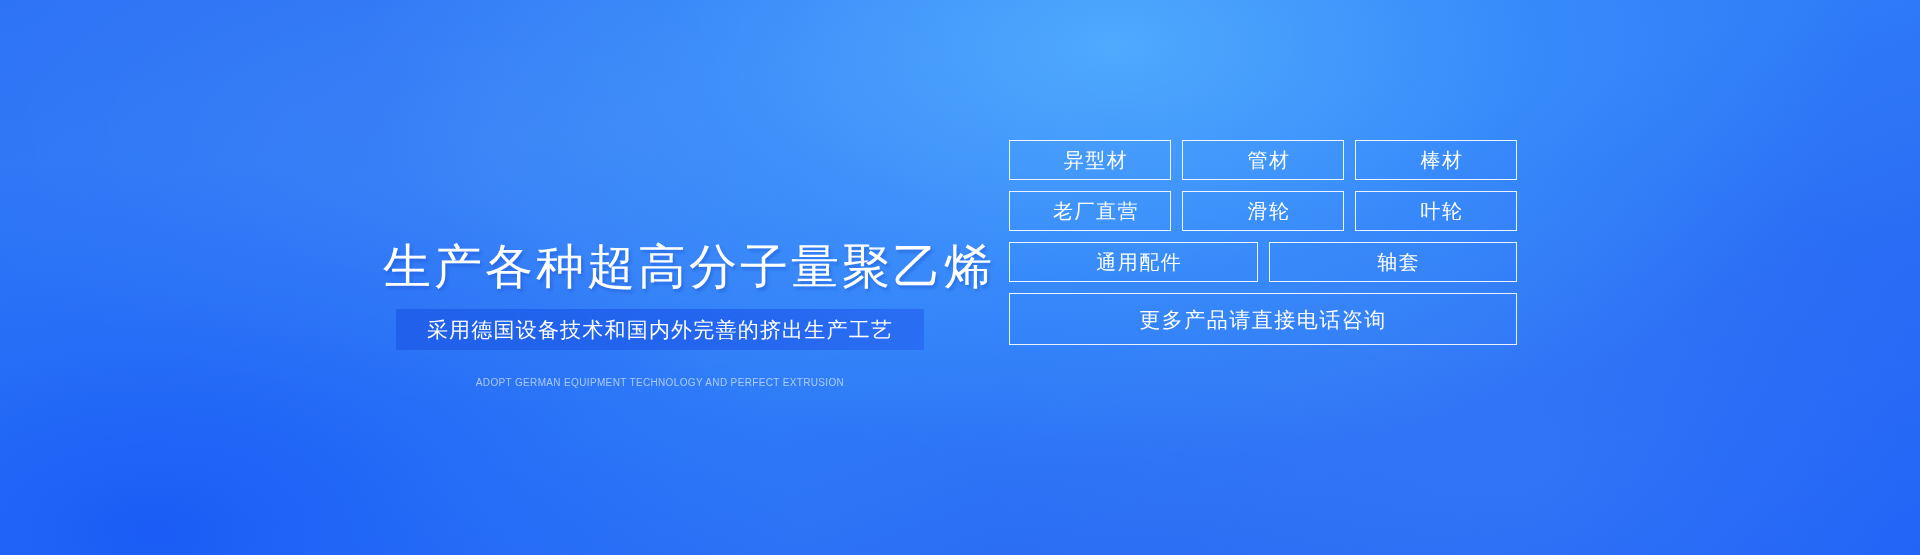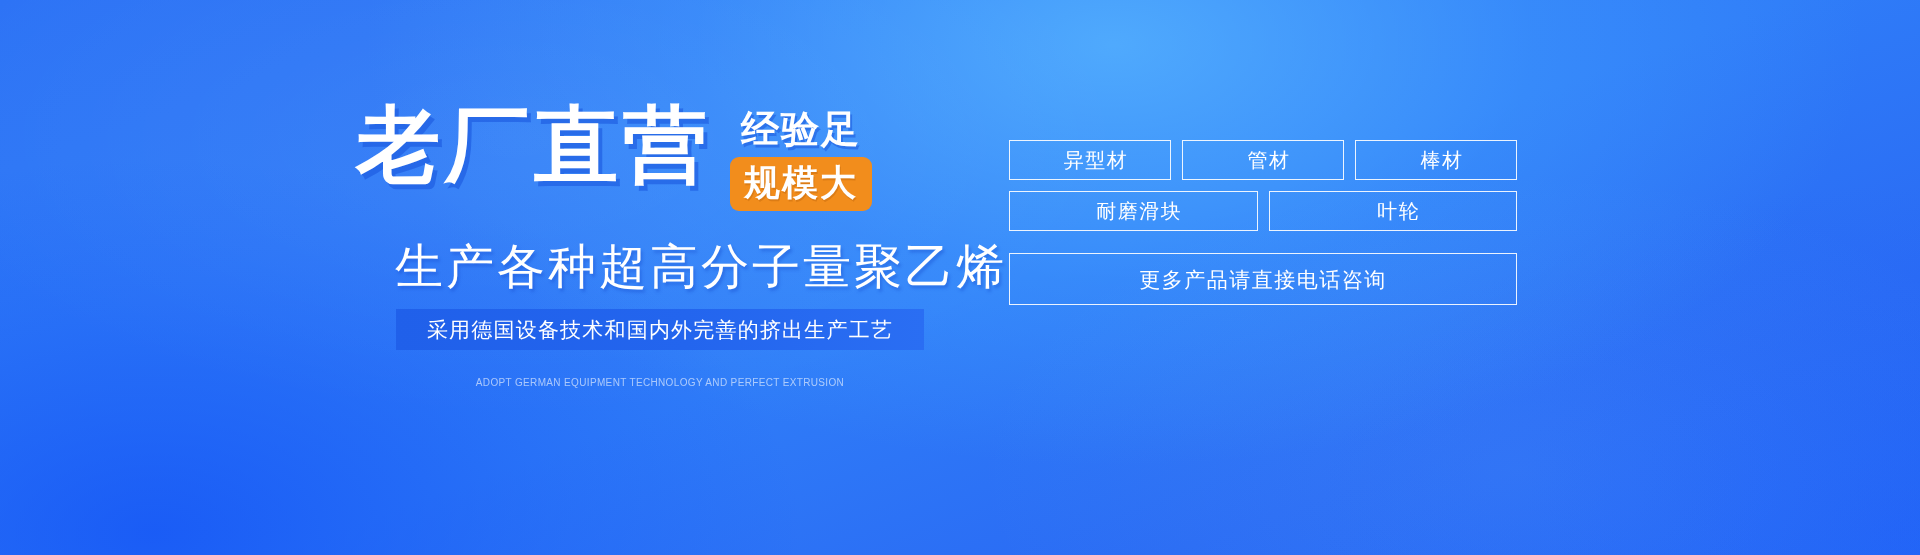--- a/index.html
+++ b/index.html
@@ -101,21 +101,20 @@
     position: absolute;
     left: 383px;
     top: 240px;
     font-size: 48px;
     line-height: 54px;
     font-weight: 400;
     color: #ffffff;
     letter-spacing: 3px;
     text-shadow: 2px 3px 3px rgba(20,70,200,0.35);
     white-space: nowrap;
-    margin-left: 12px;
   }
 
   .strip {
     position: absolute;
     left: 396px;
     top: 309px;
     width: 528px;
     height: 41px;
     background: linear-gradient(90deg, #2060ea 0%, #2365ee 55%, #2a6ef3 100%);
     display: flex;
@@ -198,27 +197,20 @@
 </head>
 <body>
 
 <div class="banner">
 
   <div class="sheen-a"></div>
   <div class="sheen-b"></div>
 
   <div class="left-block">
 
-    <div class="headline-row">
-      <div class="headline-main">老厂直营</div>
-      <div class="badges">
-        <div class="badge-top">经验足</div>
-        <div class="badge-bottom">规模大</div>
-      </div>
-    </div>
 
     <div class="subheadline">生产各种超高分子量聚乙烯</div>
 
     <div class="strip">
       <div class="strip-text">采用德国设备技术和国内外完善的挤出生产工艺</div>
     </div>
 
     <div class="eng-block">
       <div class="eng-line">ADOPT GERMAN EQUIPMENT TECHNOLOGY AND PERFECT EXTRUSION</div>
     </div>
@@ -234,28 +226,37 @@
       <div class="cat-btn">
         <span>管材</span>
       </div>
       <div class="cat-btn">
         <span>棒材</span>
       </div>
     </div>
 
     <div class="grid-row">
       <div class="cat-btn">
-        <span>耐磨滑块</span>
+        <span>老厂直营</span>
+      </div>
+      <div class="cat-btn">
+        <span>滑轮</span>
       </div>
       <div class="cat-btn">
         <span>叶轮</span>
       </div>
     </div>
 
     <div class="grid-row">
+      <div class="cat-btn">
+        <span>通用配件</span>
+      </div>
+      <div class="cat-btn">
+        <span>轴套</span>
+      </div>
     </div>
 
     <div class="grid-row">
       <div class="cat-btn-wide">
         <span>更多产品请直接电话咨询</span>
       </div>
     </div>
 
   </div>
 

